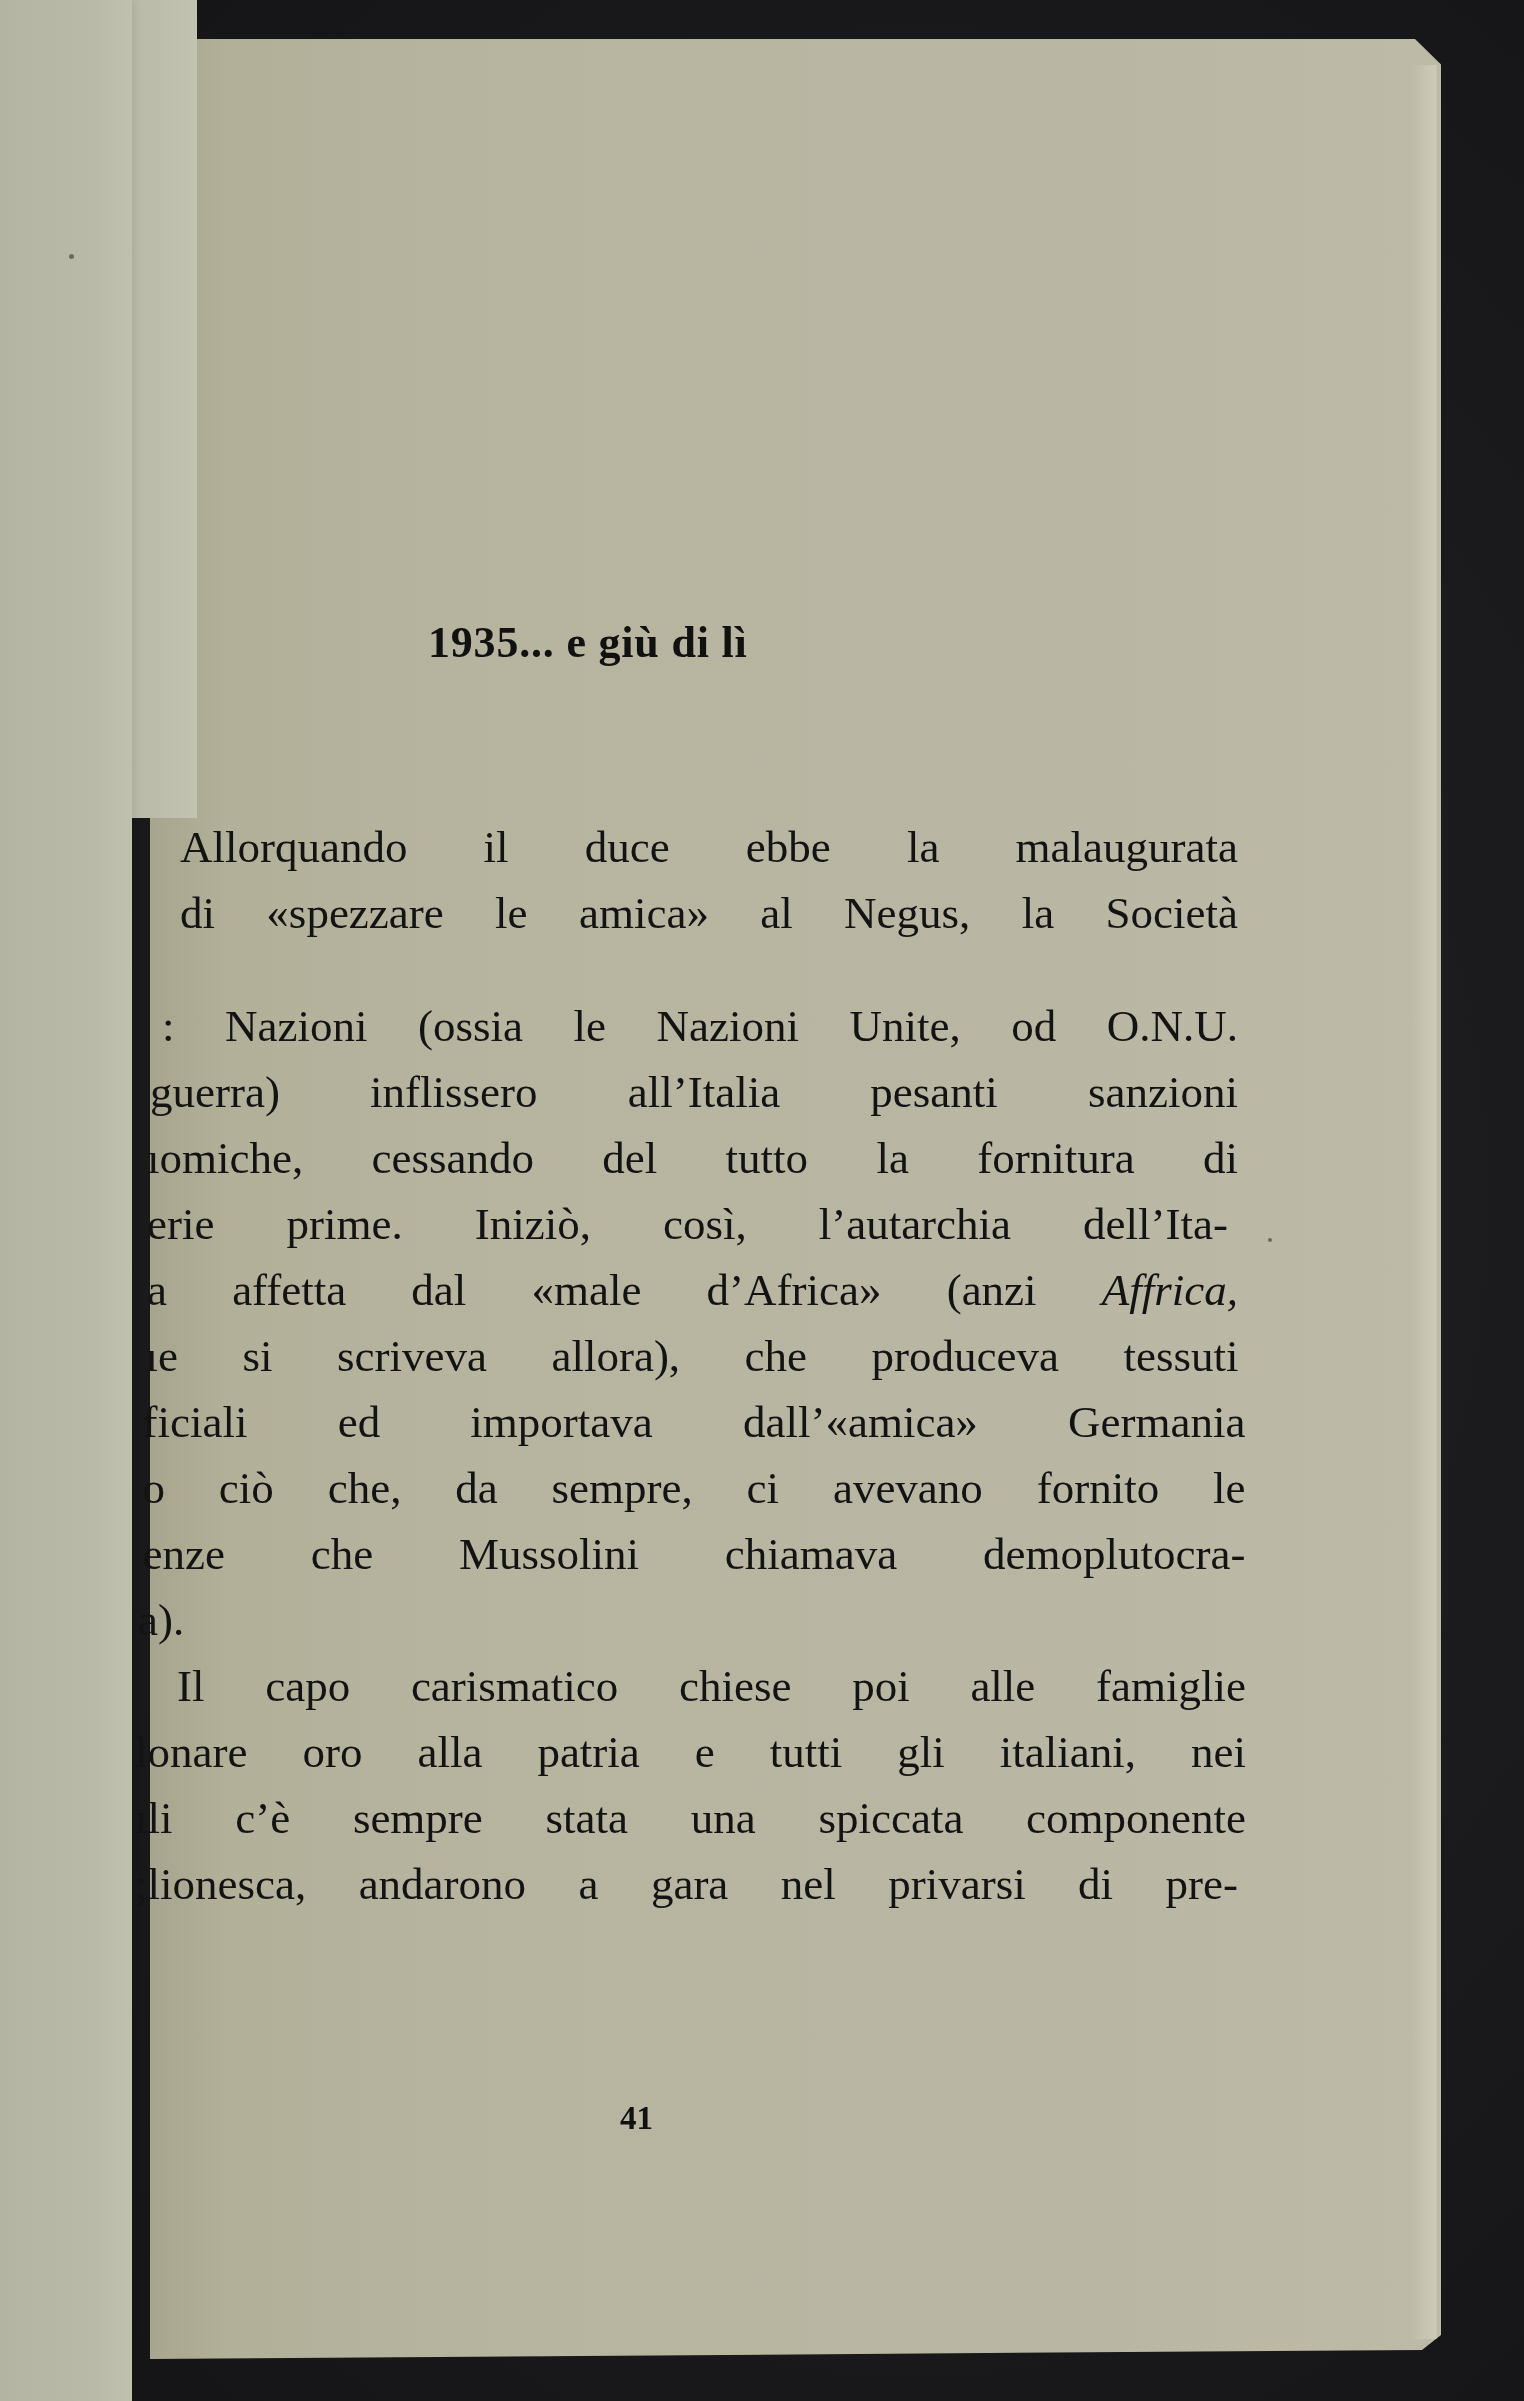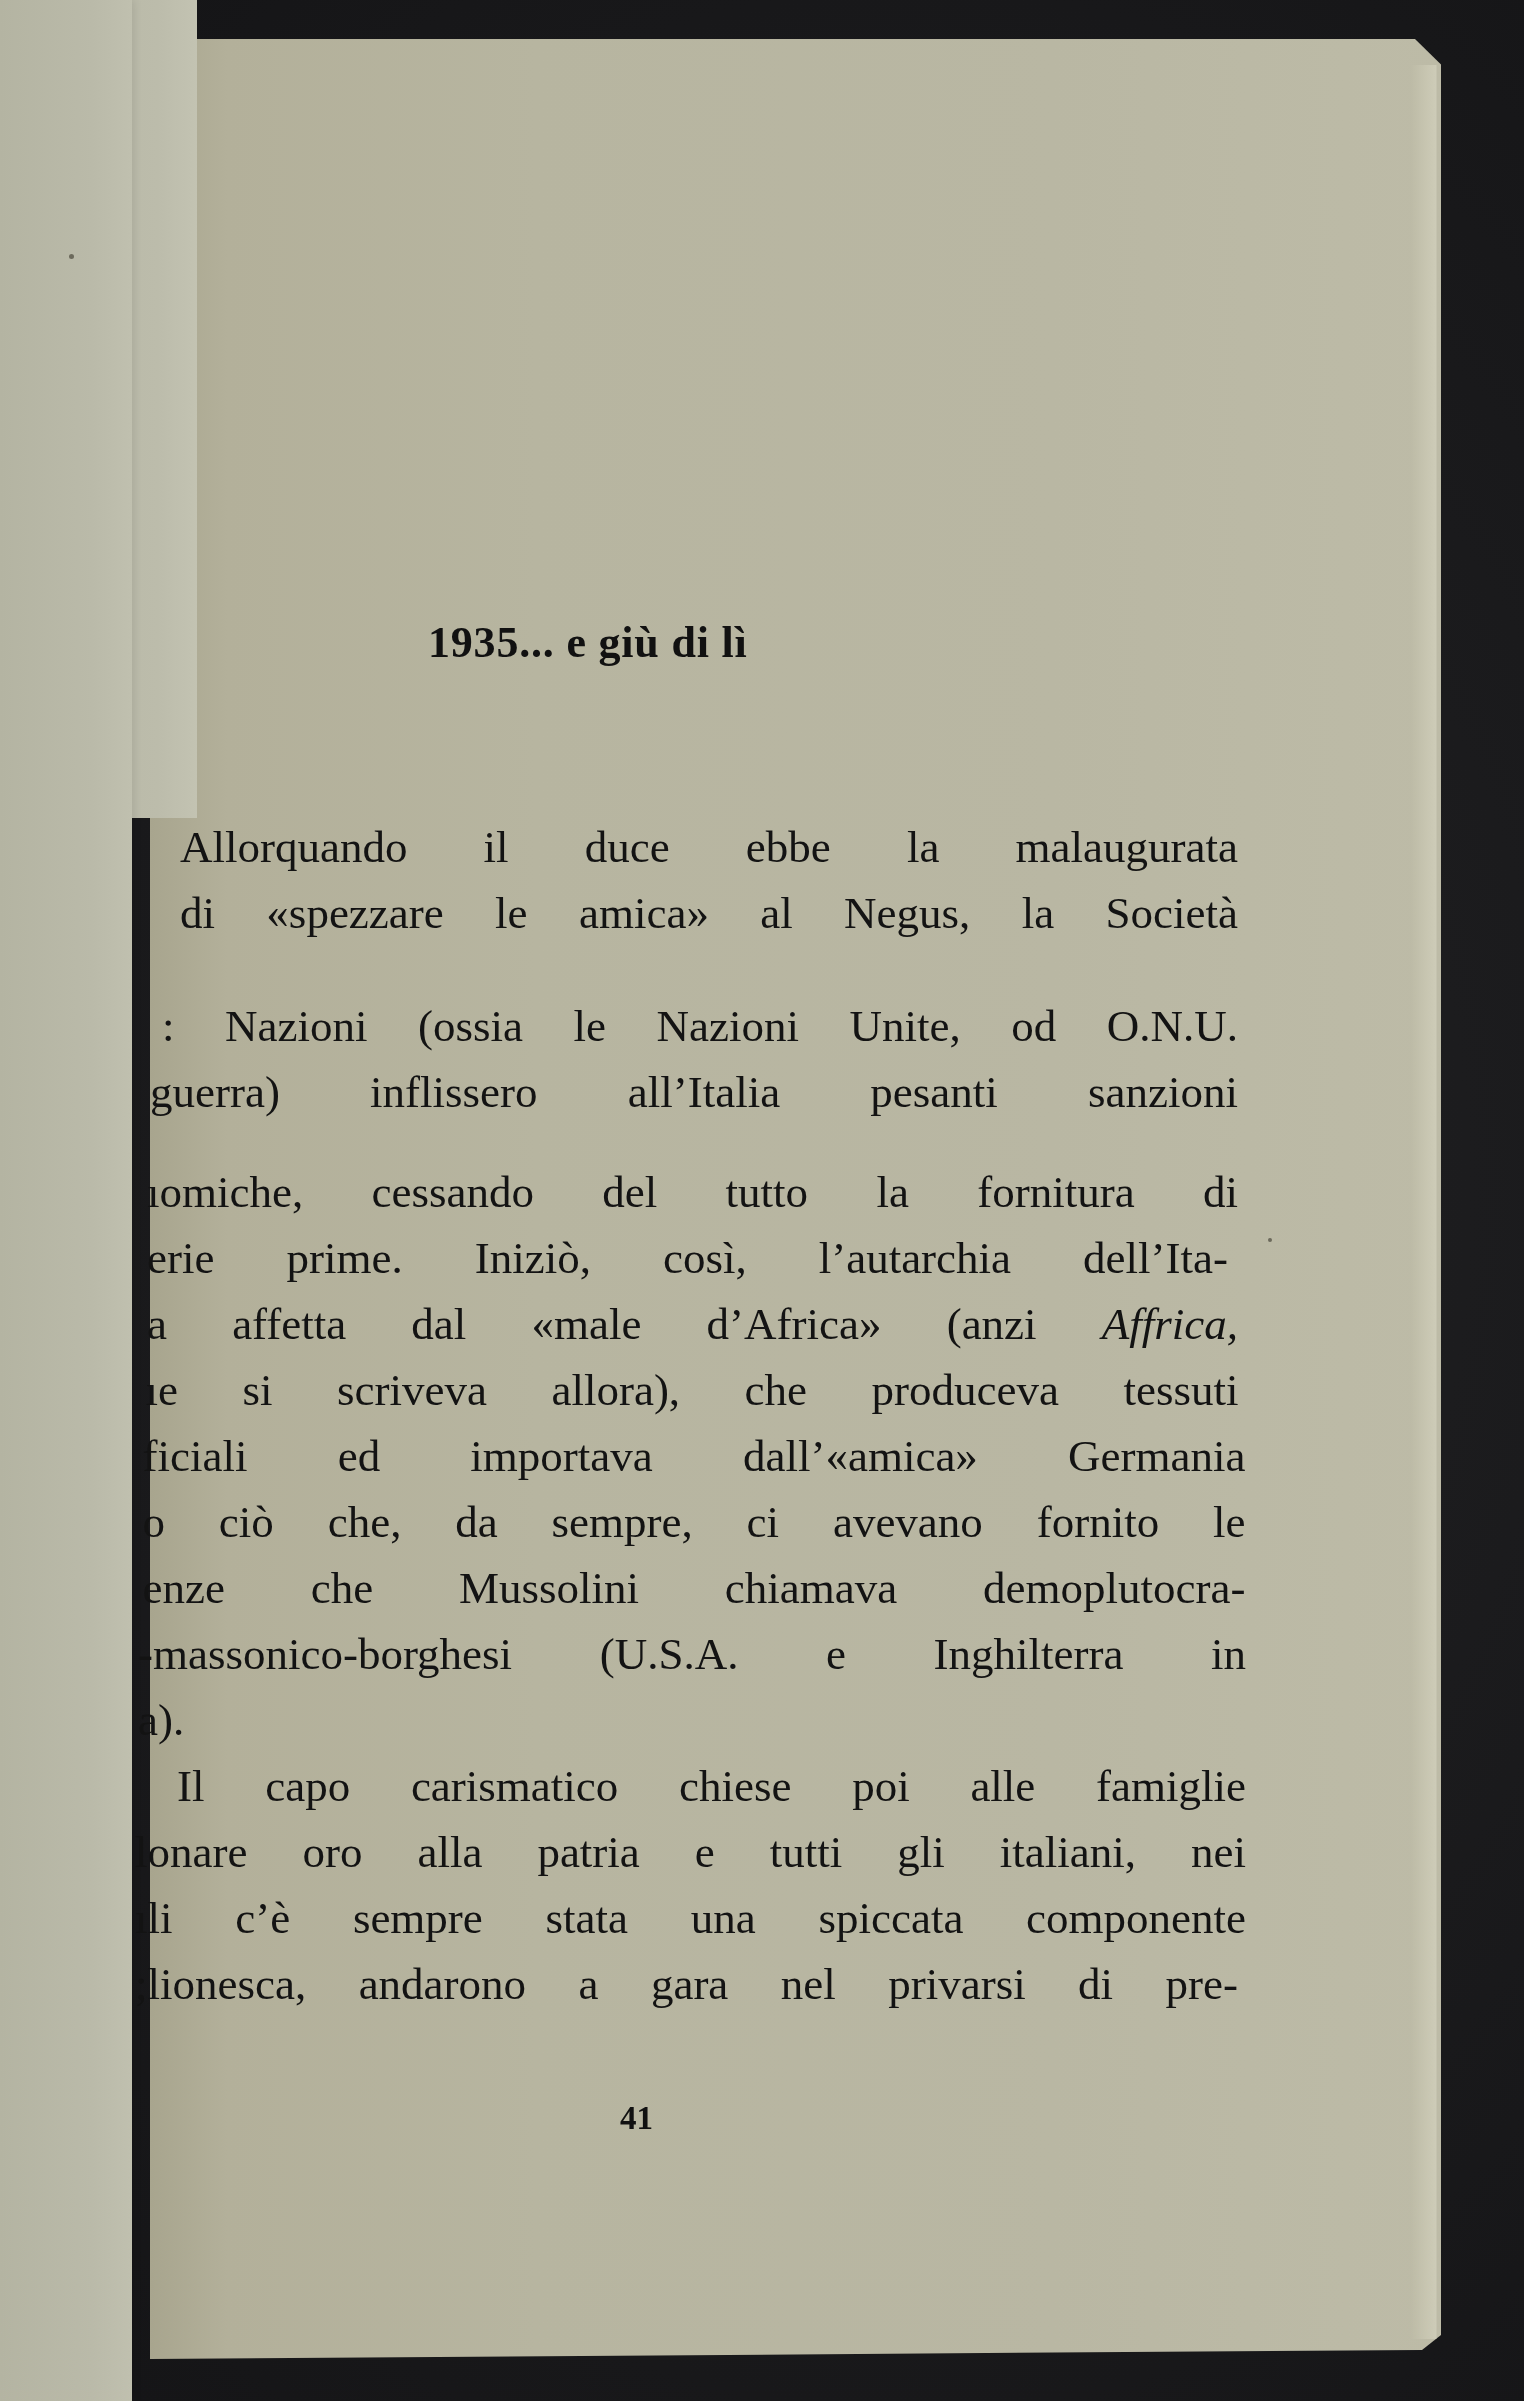--- a/index.html
+++ b/index.html
@@ -120,28 +120,27 @@
 <div class="speck" style="left:69px; top:254px;"></div>
 <div class="speck" style="left:1268px; top:1238px; width:3.8px; height:3.8px;"></div>
 
 <div class="chapter-title">1935... e giù di lì</div>
 
 <div class="text-block">
   <span class="line" style="padding-left:45px; width:1058px;">Allorquando il duce ebbe la malaugurata</span>
   <span class="line" style="padding-left:45px; width:1058px;">di «spezzare le amica» al Negus, la Società</span>
   <span class="line" style="padding-left:27px; width:1076px;margin-top:47px;">: Nazioni (ossia le Nazioni Unite, od O.N.U.</span>
   <span class="line" style="padding-left:15px; width:1088px;">guerra) inflissero all’Italia pesanti sanzioni</span>
-  <span class="line" style="padding-left:12px; width:1091px;margin-top:34px;">ıomiche, cessando del tutto la fornitura di</span>
+  <span class="line" style="padding-left:12px; width:1091px;">ıomiche, cessando del tutto la fornitura di</span>
   <span class="line" style="padding-left:12px; width:1081px;">erie prime. Iniziò, così, l’autarchia dell’Ita-</span>
   <span class="line" style="padding-left:12px; width:1091px;"><span>a affetta dal «male d’Africa» (anzi </span><em>Affrica,</em></span>
   <span class="line" style="padding-left:10.5px; width:1093px;">ıe si scriveva allora), che produceva tessuti</span>
   <span class="line" style="padding-left:7.5px; width:1103px;">ficiali ed importava dall’«amica» Germania</span>
   <span class="line" style="padding-left:7.5px; width:1103px;">o ciò che, da sempre, ci avevano fornito le</span>
   <span class="line" style="padding-left:7.5px; width:1103px;">enze che Mussolini chiamava demoplutocra-</span>
-  <span class="line" style="padding-left:3px; width:1108px;">-massonico-borghesi (U.S.A. e Inghilterra in</span>
   <span class="line short" style="padding-left:3px;">a).</span>
   <span class="line" style="padding-left:42px; width:1069px;">Il capo carismatico chiese poi alle famiglie</span>
   <span class="line" style="padding-left:0px; width:1111px;">lonare oro alla patria e tutti gli italiani, nei</span>
   <span class="line" style="padding-left:0px; width:1111px;">ıli c’è sempre stata una spiccata componente</span>
   <span class="line" style="padding-left:0px; width:1103px;">;lionesca, andarono a gara nel privarsi di pre-</span>
 </div>
 
 <div class="page-number">41</div>
 
 

